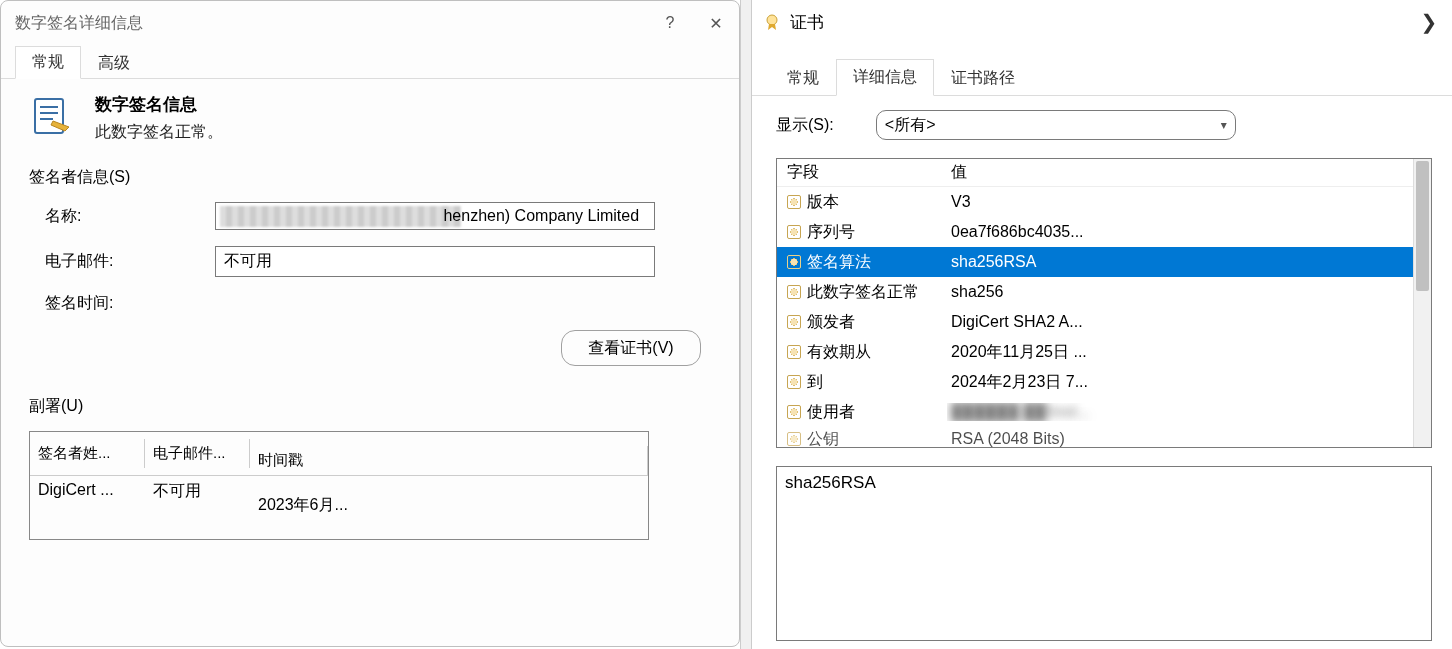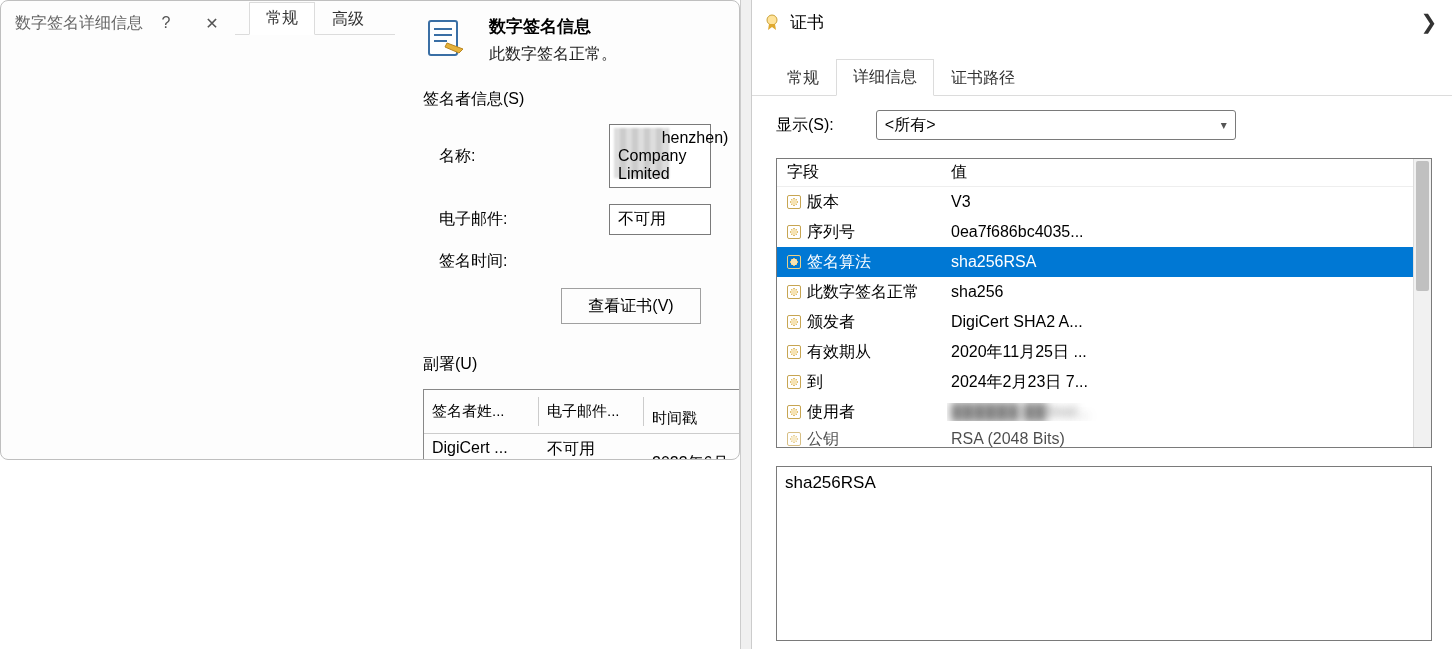--- a/index.html
+++ b/index.html
@@ -14,26 +14,26 @@
   }
 
   .desktop {
     display: flex;
     width: 1452px; height: 649px;
   }
 
   
   .win-left {
     width: 740px;
-    height: 460px;
+    height: 647px;
     border: 1px solid #bfbfbf;
     border-radius: 8px;
     background: #fdfdfd;
     display: flex;
-    flex-direction: row;
+    flex-direction: column;
     overflow: hidden;
   }
   .win-left .titlebar {
     height: 44px;
     display: flex;
     align-items: center;
     padding-left: 14px;
     font-size: 16px;
     color: #666;
   }
@@ -119,21 +119,21 @@
     filter: blur(1px);
   }
   .fld-box.blur span { position: relative; }
 
   .btn-row { display:flex; justify-content:flex-end; margin-top:2px; padding-right:10px; }
   .win-btn {
     min-width: 140px;
     height: 36px;
     padding: 0 26px;
     border: 1px solid #a0a0a0;
-    border-radius: 0;
+    border-radius: 14px;
     background:#fdfdfd;
     font-size:16px;
   }
 
   .cs-table {
     border:1px solid #888;
     width: 620px;
   }
   .cs-table .hdr { display:flex; border-bottom:1px solid #ccc;align-items:center; }
   .cs-table .hdr .cell { padding:5px 8px; border-right:1px solid #ccc; font-size:15px; }
@@ -183,21 +183,21 @@
   .content2 {
     flex:1;
     display:flex; flex-direction:column;
     padding: 14px 20px 8px 24px;
   }
 
   .show-row { display:flex; align-items:center; gap:42px; margin-bottom:18px; }
   .show-row label { font-size:16px; }
   .combo {
     flex:1; max-width:360px;
-    border:1px solid #7a7a7a; border-radius:3px;
+    border:1px solid #7a7a7a; border-radius:10px;
     height:30px;
     display:flex; align-items:center;
     padding:0 8px;
     font-size:16px;
   }
   .combo .spacer{flex:1;}
   .combo .chev{font-size:12px;color:#555;}
 
   .listbox {
     border:1px solid #7a7a7a;

